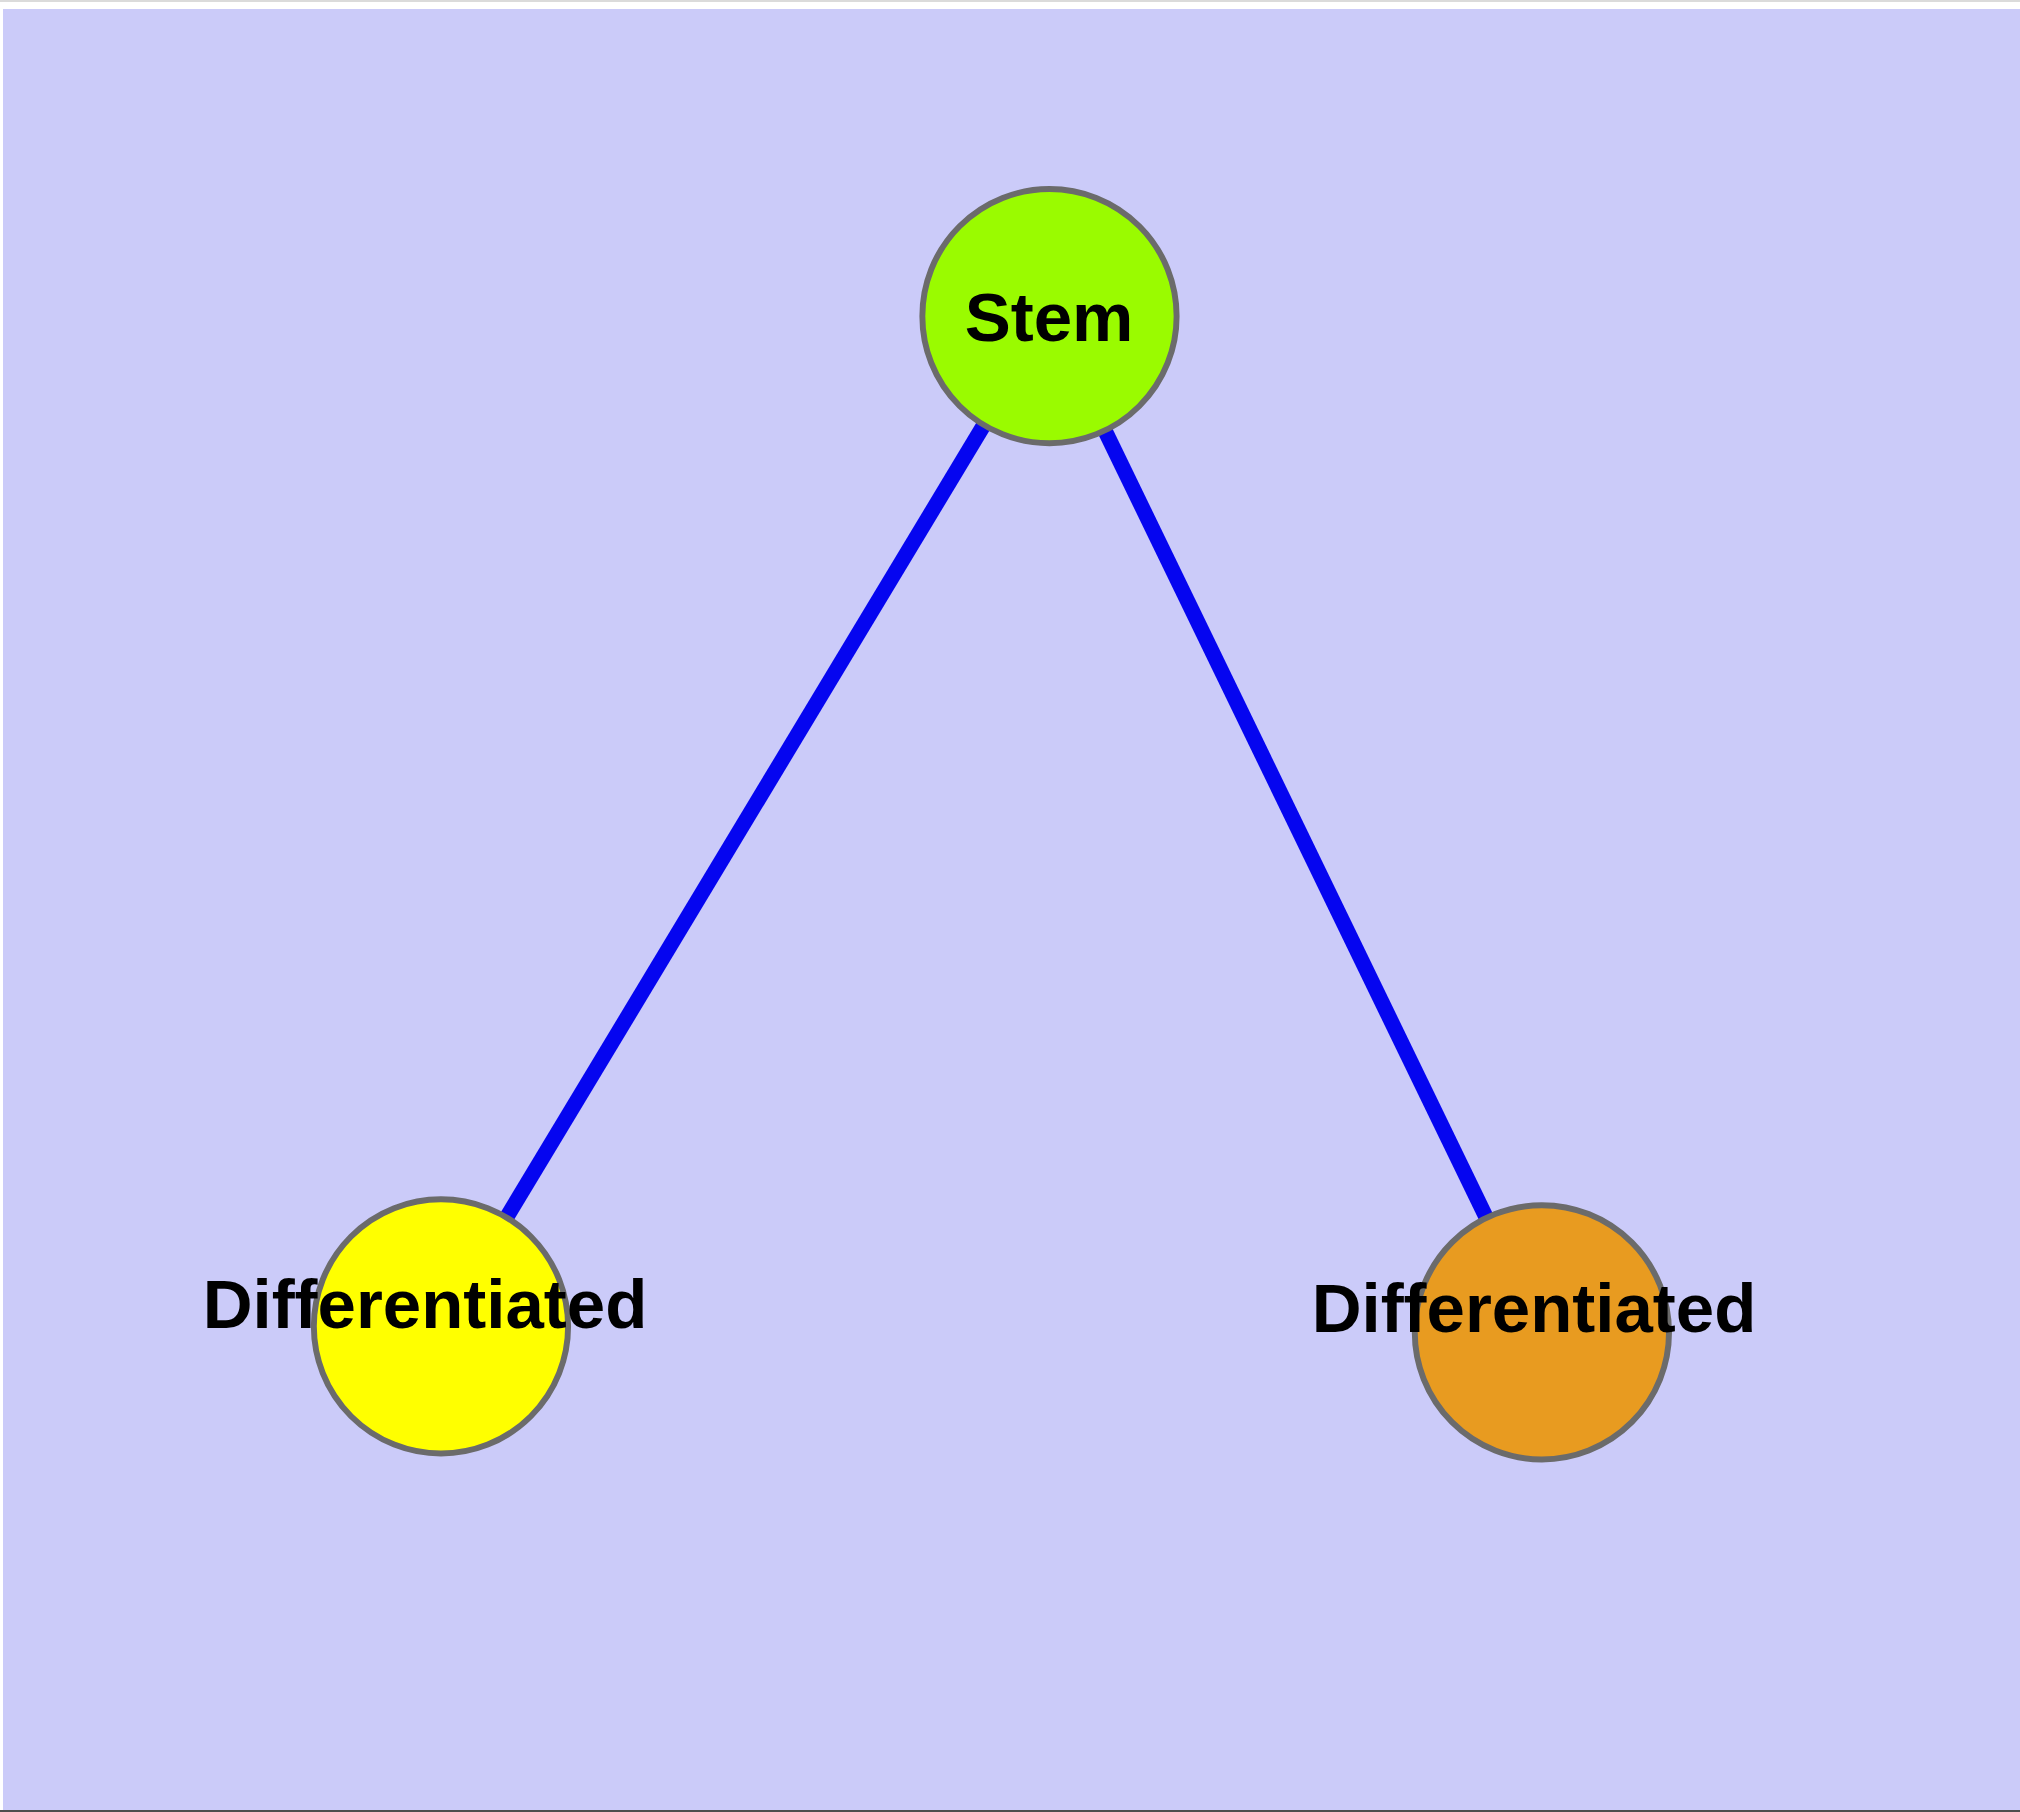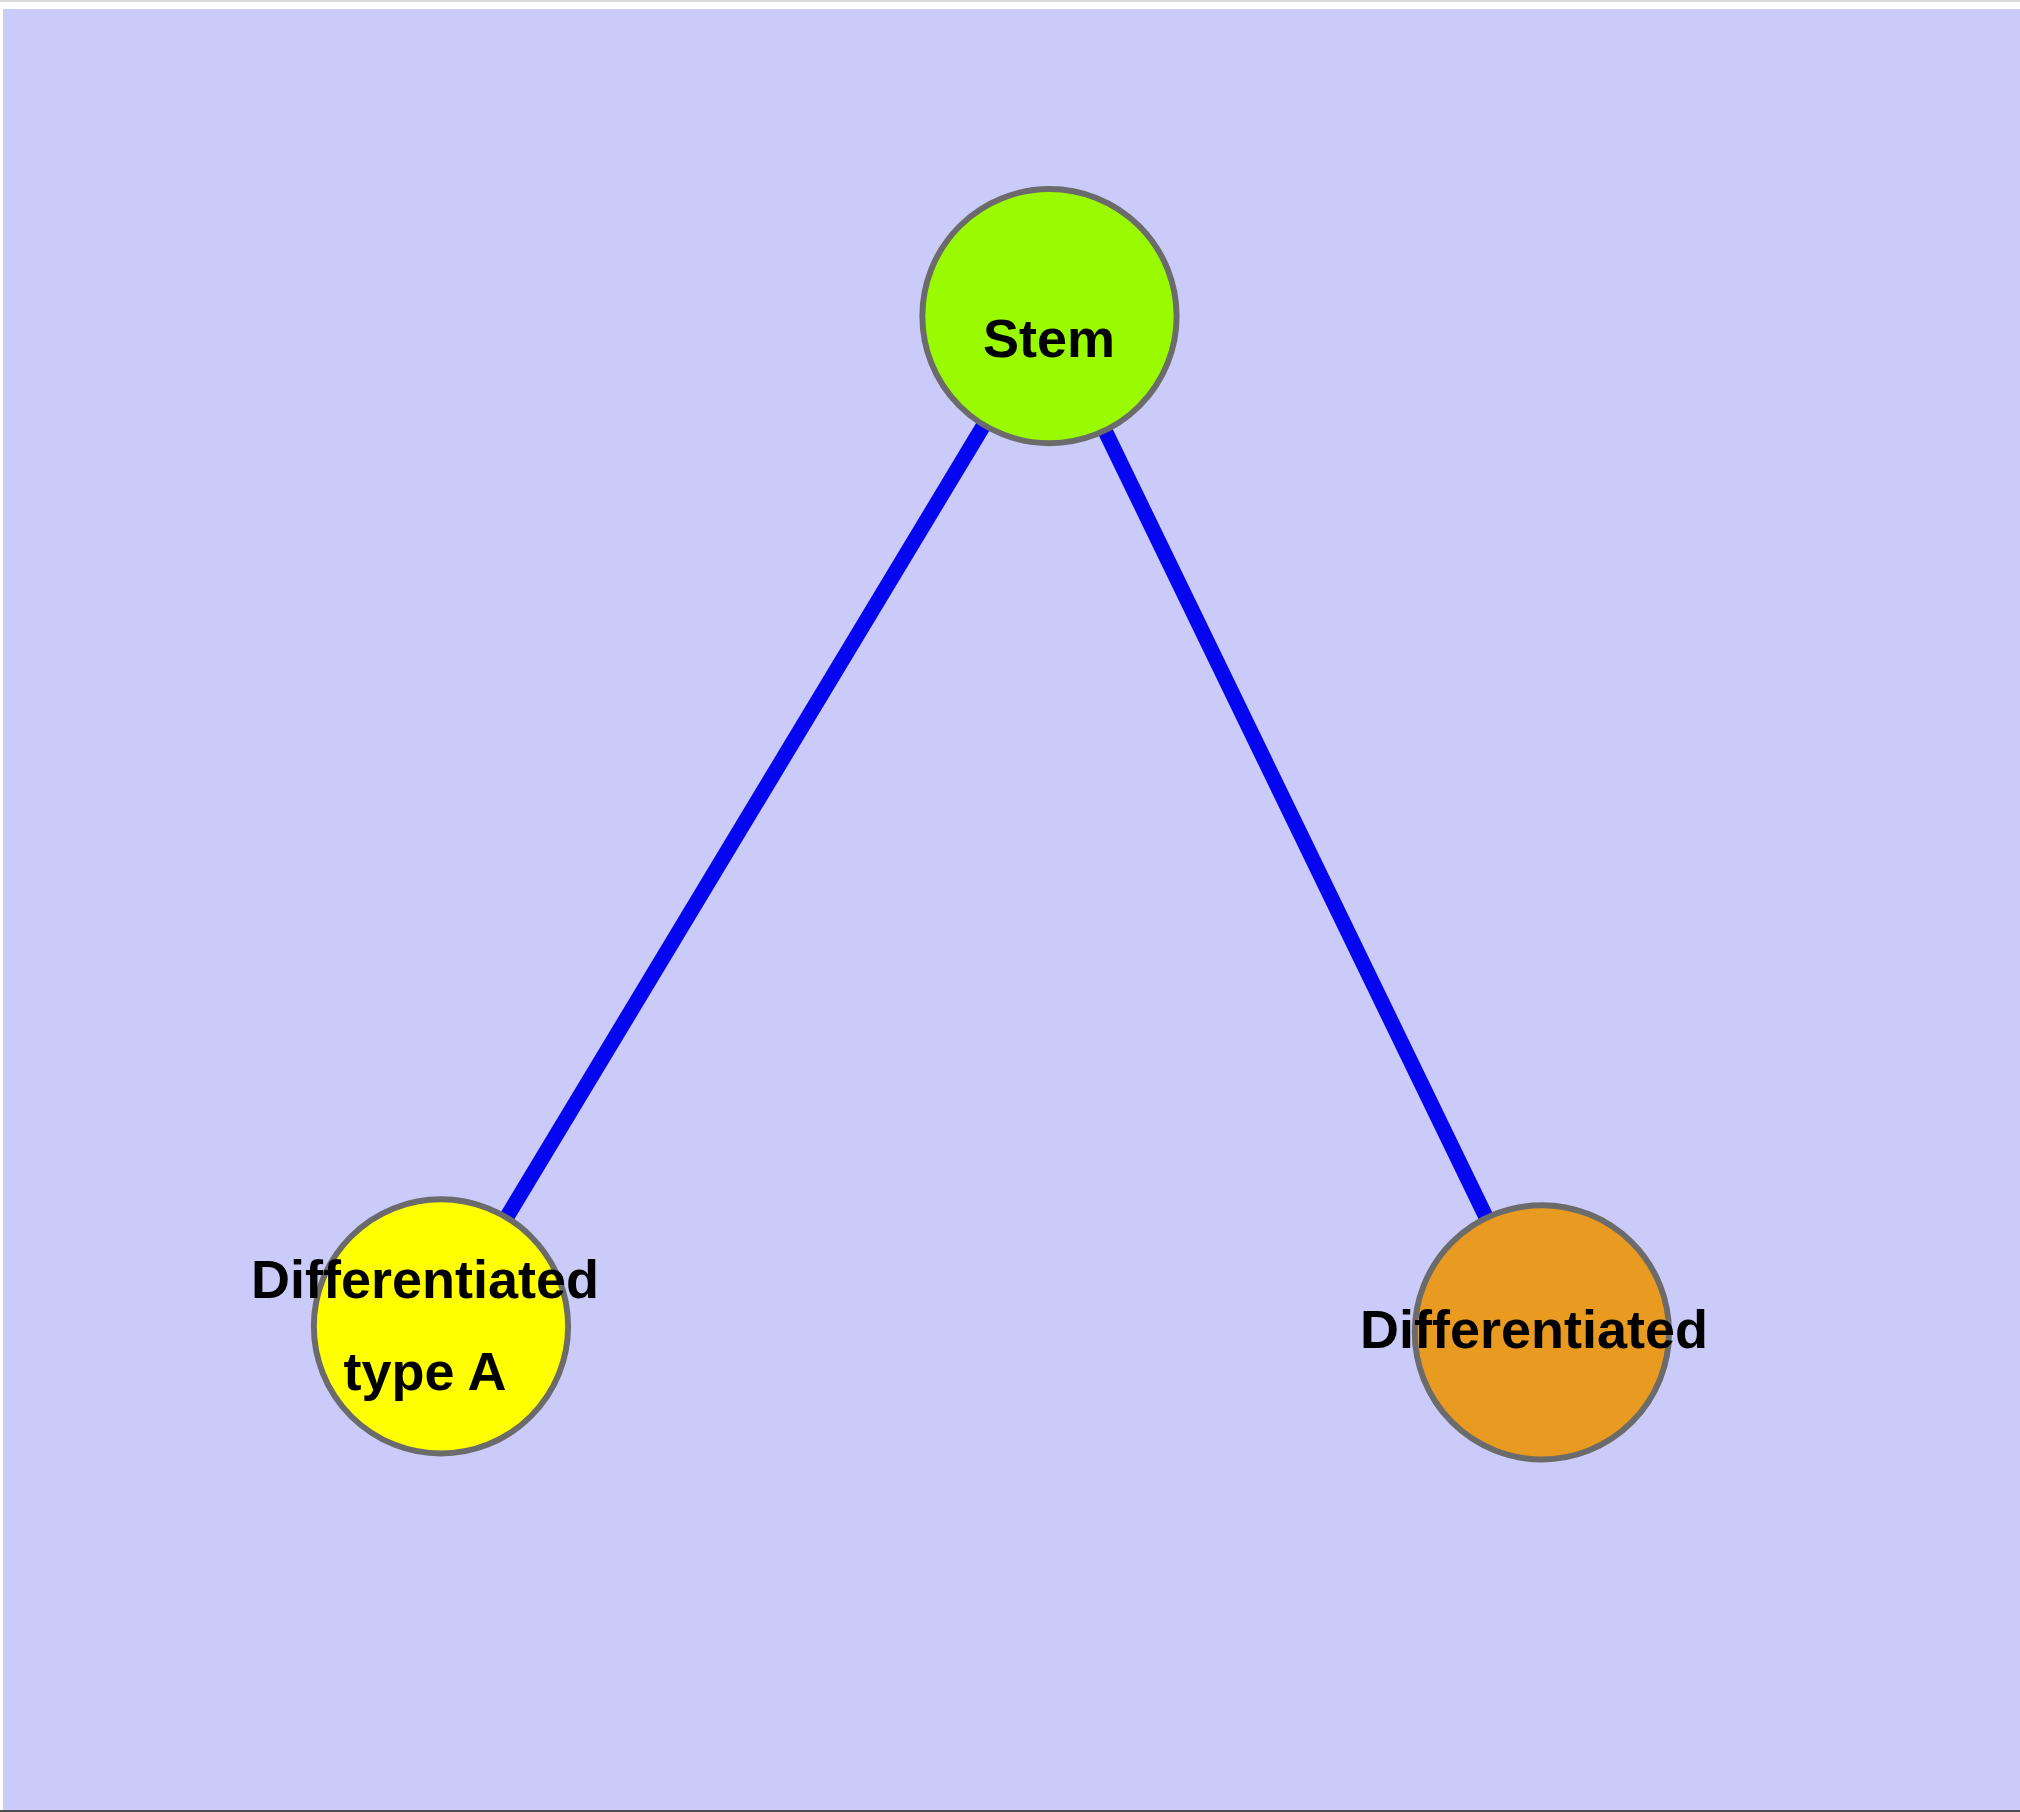--- a/index.html
+++ b/index.html
@@ -45,26 +45,25 @@
     stroke-width: 18px;
   }
   svg.graph circle {
     stroke-width: 7px;
   }
   .node-label {
     position: absolute;
     transform: translate(-50%, -50%);
     text-align: center;
     font-weight: bold;
-    font-size: 54px;
+    font-size: 69px;
     line-height: 92px;
     color: #000000;
     white-space: nowrap;
     pointer-events: none;
-    margin-top: 20px;
   }
 </style>
 </head>
 <body>
 
 <div class="page">
 
   <div class="top-hairline" style="background: rgb(219, 219, 219);"></div>
   <div class="top-strip" style="background: rgb(255, 255, 255);"></div>
 
@@ -78,21 +77,20 @@
     <circle cx="520" cy="1565" r="150" fill="#FFFF00" stroke="#6B6B6B"></circle>
     <circle cx="1819" cy="1572" r="150" fill="#E89B20" stroke="#6B6B6B"></circle>
   </svg>
 
   <div class="node-label" style="left:1049px; top:318px;">
     <div>Stem</div>
   </div>
 
   <div class="node-label" style="left:425px; top:1305px;">
     <div>Differentiated</div>
-    <div>type A</div>
   </div>
 
   <div class="node-label" style="left:1534px; top:1309px;">
     <div>Differentiated</div>
   </div>
 
   <div class="bottom-line" style="background: rgb(78, 78, 78);"></div>
 </div>
 
 

